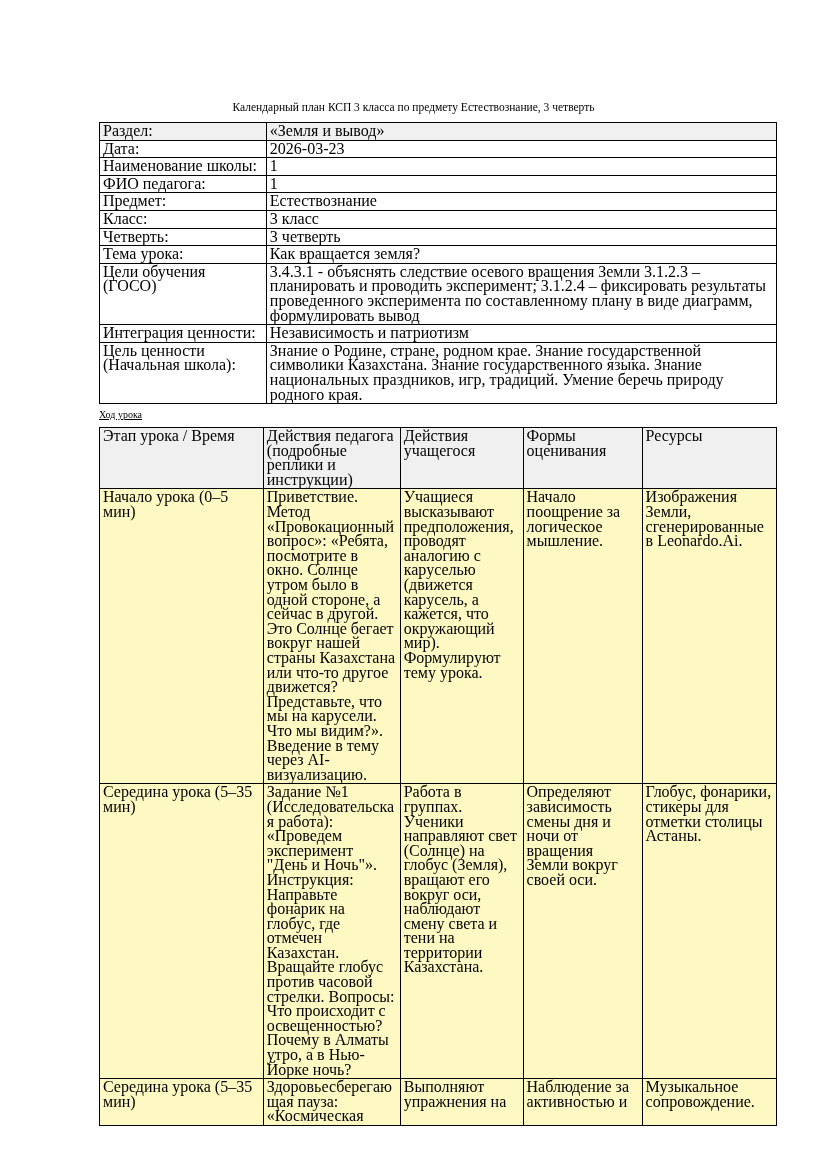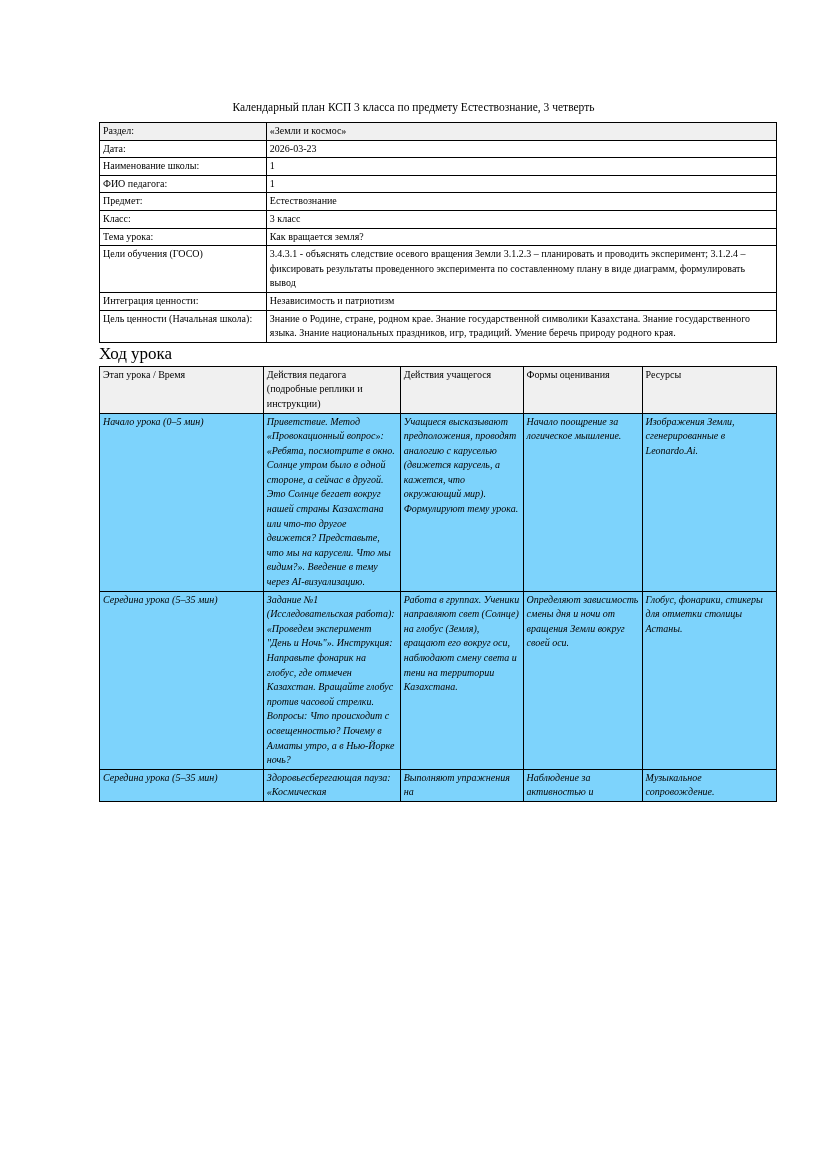--- a/index.html
+++ b/index.html
@@ -38,85 +38,90 @@
   }
   table {
     border-collapse: collapse;
     width: 678px;
     table-layout: fixed;
   }
   table td, table th {
     border: 1px solid #000000;
     vertical-align: top;
     padding: 1px 3px 1px 3px;
-    font-size: 10px;
+    font-size: 16px;
     line-height: 14.6px;
     font-weight: normal;
     text-align: left;
     word-wrap: break-word;
     overflow-wrap: break-word;
     hyphens: none;
   }
   
   .info-table col.c1 { width: 155px; }
   .info-table col.c2 { width: 474px; }
   .info-table tr.shaded td { background: #f0f0f0; }
 
   .section-label {
-    font-size: 17px;
+    font-size: 10px;
     line-height: 15px;
     margin: 3px 0 5px 0;
+    text-decoration: underline;
   }
 
   
   .lesson-table col.l1 { width: 128px; }
   .lesson-table col.l2 { width: 107px; }
   .lesson-table col.l3 { width: 96px; }
   .lesson-table col.l4 { width: 93px; }
   .lesson-table col.l5 { width: 105px; }
   .lesson-table thead td { background: #f0f0f0; }
-  .lesson-table tbody td { background: #7dd3fc; font-style: italic; }
+  .lesson-table tbody td { background: #fef9c3; }
 </style>
 </head>
 <body>
 
 <div class="page">
   <div class="content">
 
     <div class="doc-title">Календарный план КСП 3 класса по предмету Естествознание, 3 четверть</div>
 
     <table class="info-table">
       <colgroup>
           <col class="c1">
           <col class="c2">
         </colgroup>
       <tbody>
         <tr class="shaded">
           <td>Раздел:</td>
-          <td>«Земли и космос»</td>
+          <td>«Земля и вывод»</td>
         </tr>
         <tr>
           <td>Дата:</td>
           <td>2026-03-23</td>
         </tr>
         <tr>
           <td>Наименование школы:</td>
           <td>1</td>
         </tr>
         <tr>
           <td>ФИО педагога:</td>
           <td>1</td>
         </tr>
         <tr>
           <td>Предмет:</td>
           <td>Естествознание</td>
         </tr>
         <tr>
           <td>Класс:</td>
           <td>3 класс</td>
+        </tr>
+        <tr>
+          <td>Четверть:</td>
+          <td>3 четверть</td>
         </tr>
         <tr>
           <td>Тема урока:</td>
           <td>Как вращается земля?</td>
         </tr>
         <tr>
           <td>Цели обучения (ГОСО)</td>
           <td>3.4.3.1 - объяснять следствие осевого вращения Земли 3.1.2.3 – планировать и проводить эксперимент; 3.1.2.4 – фиксировать результаты проведенного эксперимента по составленному плану в виде диаграмм, формулировать вывод</td>
         </tr>
         <tr>

